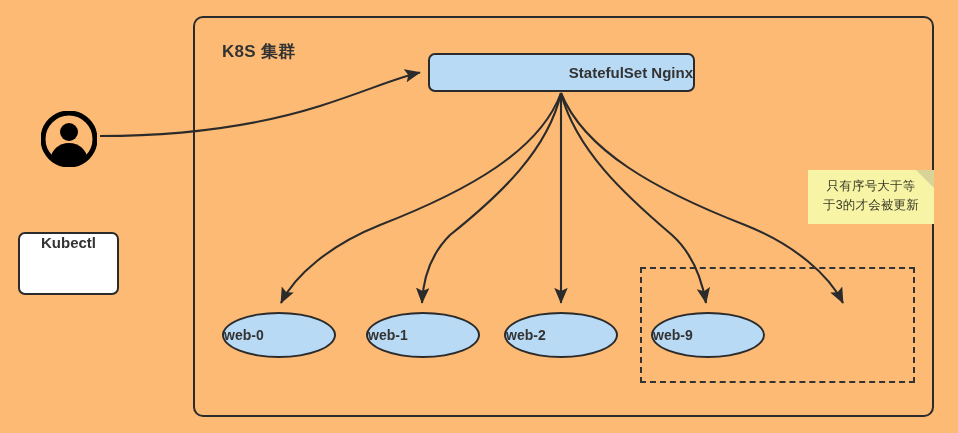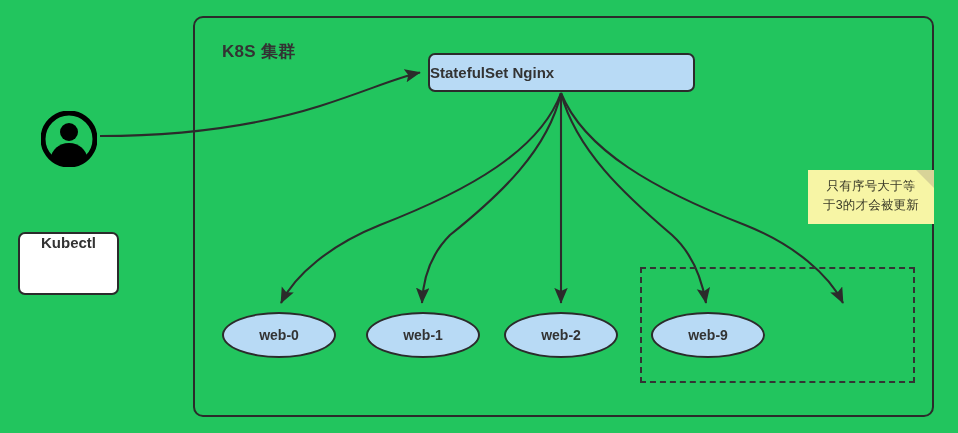--- a/index.html
+++ b/index.html
@@ -4,21 +4,21 @@
 <style>
   html, body {
     margin: 0;
     padding: 0;
     background: #ffffff;
   }
   #canvas {
     position: relative;
     width: 958px;
     height: 433px;
-    background: #22c55e;
+    background: #fdba74;
     font-family: "Liberation Sans", "DejaVu Sans", sans-serif;
     overflow: hidden;
   }
   #edges {
     position: absolute;
     left: 0;
     top: 0;
     width: 958px;
     height: 433px;
     pointer-events: none;
@@ -53,38 +53,38 @@
     left: 428px;
     top: 53px;
     width: 267px;
     height: 39px;
     background: #b8daf5;
     border: 2px solid #2b2b2b;
     border-radius: 7px;
     box-sizing: border-box;
     display: flex;
     align-items: center;
-    justify-content: flex-start;
+    justify-content: flex-end;
     font-size: 15px;
     font-weight: bold;
     color: #333333;
   }
 
   
   .pod {
     position: absolute;
     width: 114px;
     height: 46px;
     background: #b8daf5;
     border: 2px solid #2b2b2b;
     border-radius: 50%;
     box-sizing: border-box;
     display: flex;
     align-items: center;
-    justify-content: center;
+    justify-content: flex-start;
     font-size: 14px;
     font-weight: bold;
     color: #333333;
   }
   .pod.p0 { left: 222px; top: 312px; }
   .pod.p1 { left: 366px; top: 312px; }
   .pod.p2 { left: 504px; top: 312px; }
   .pod.p3 { left: 651px; top: 312px; }
   .pod.p4 { left: 788px; top: 312px; }
 

